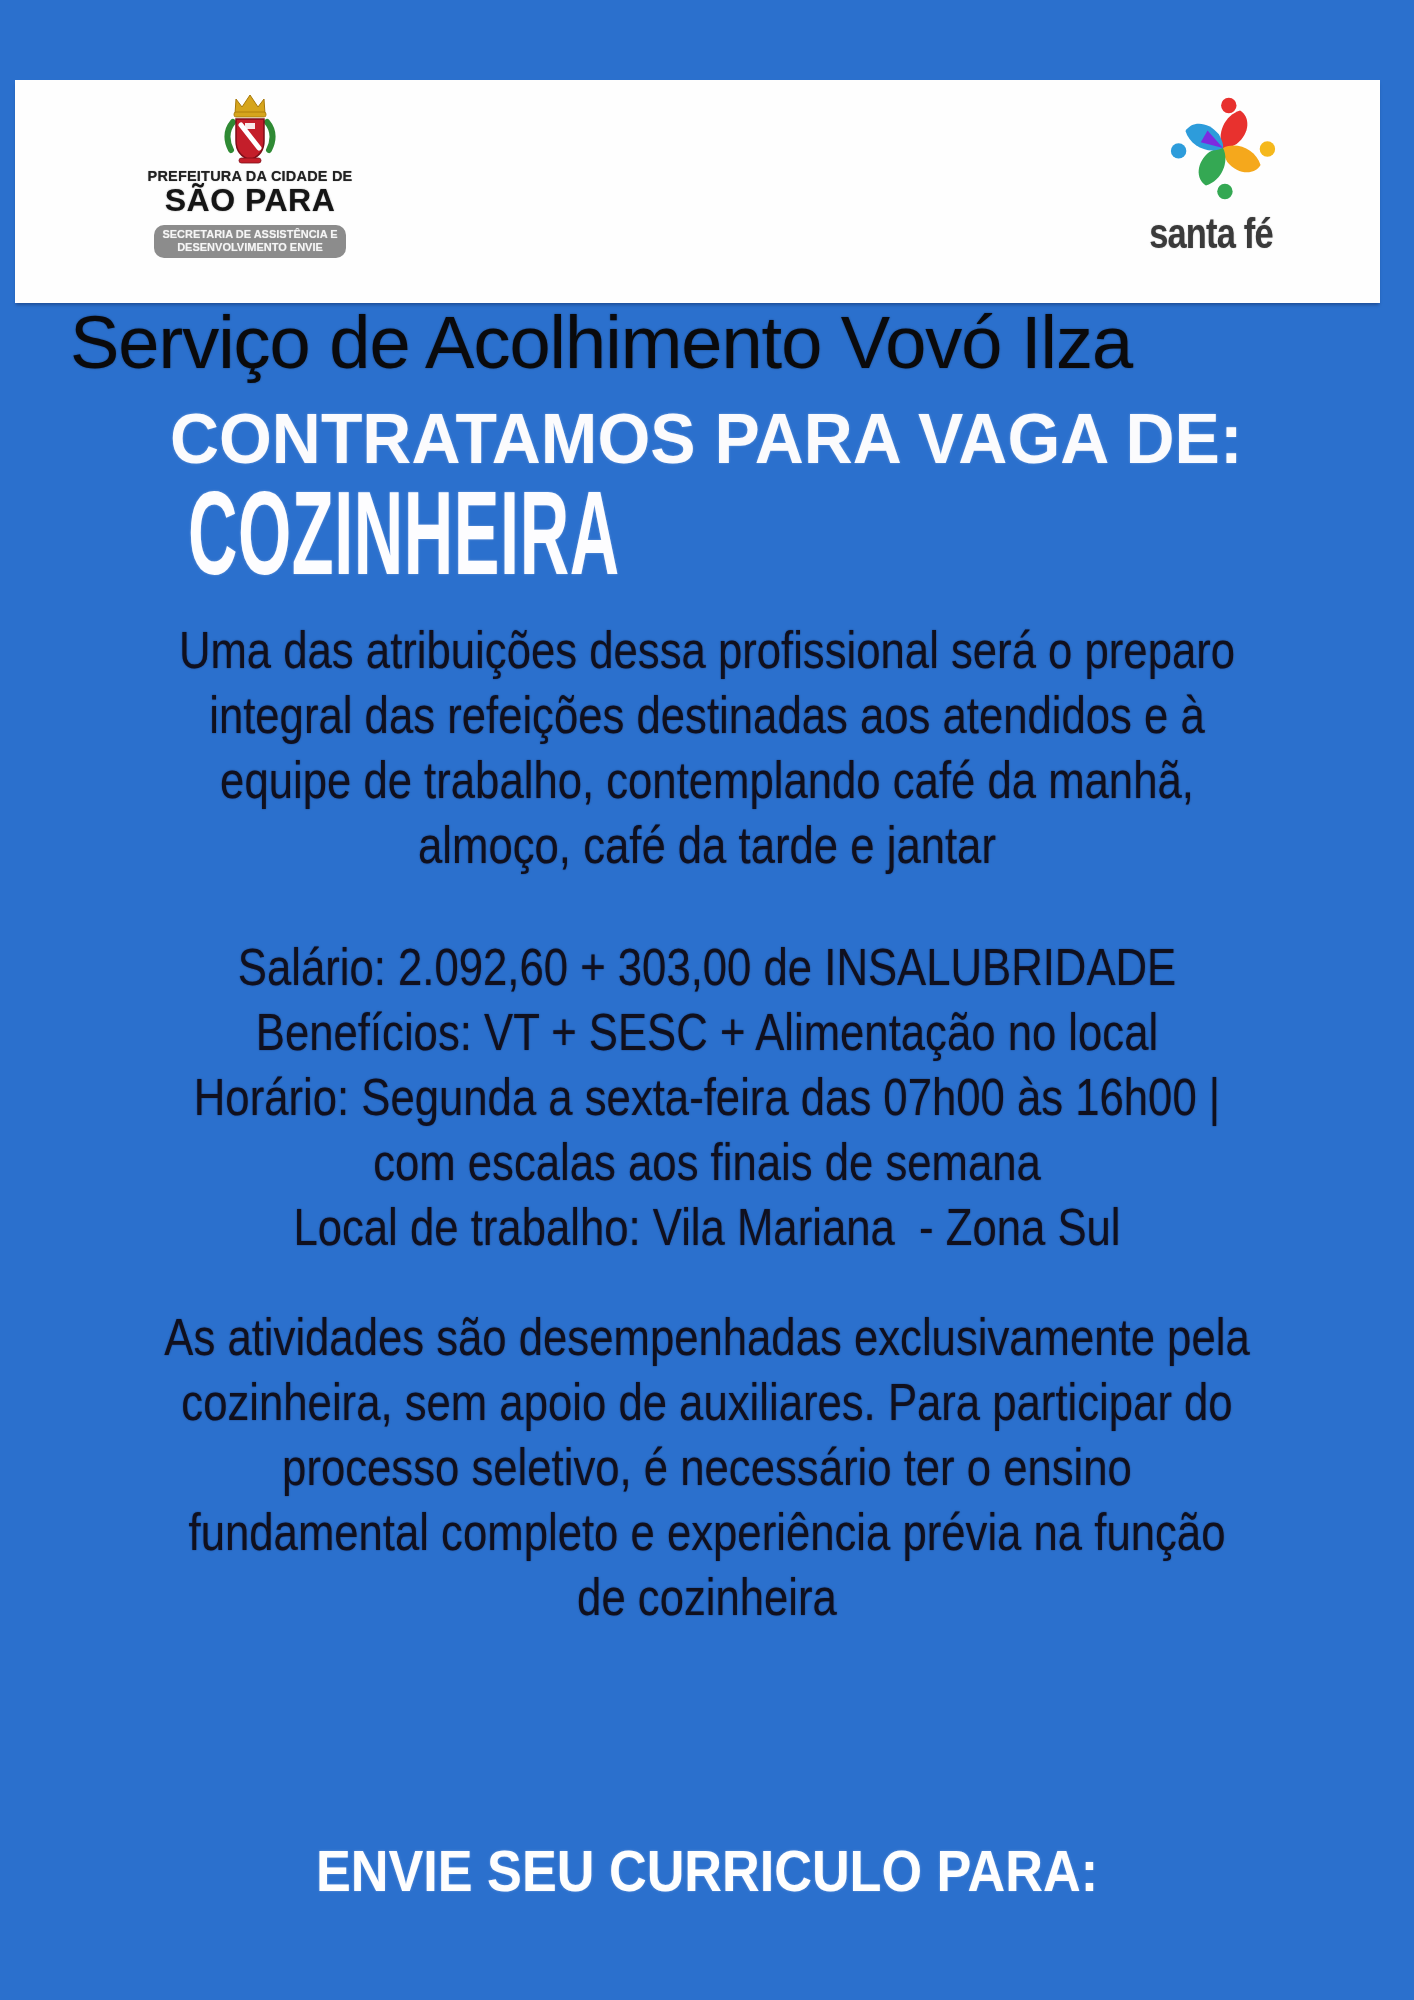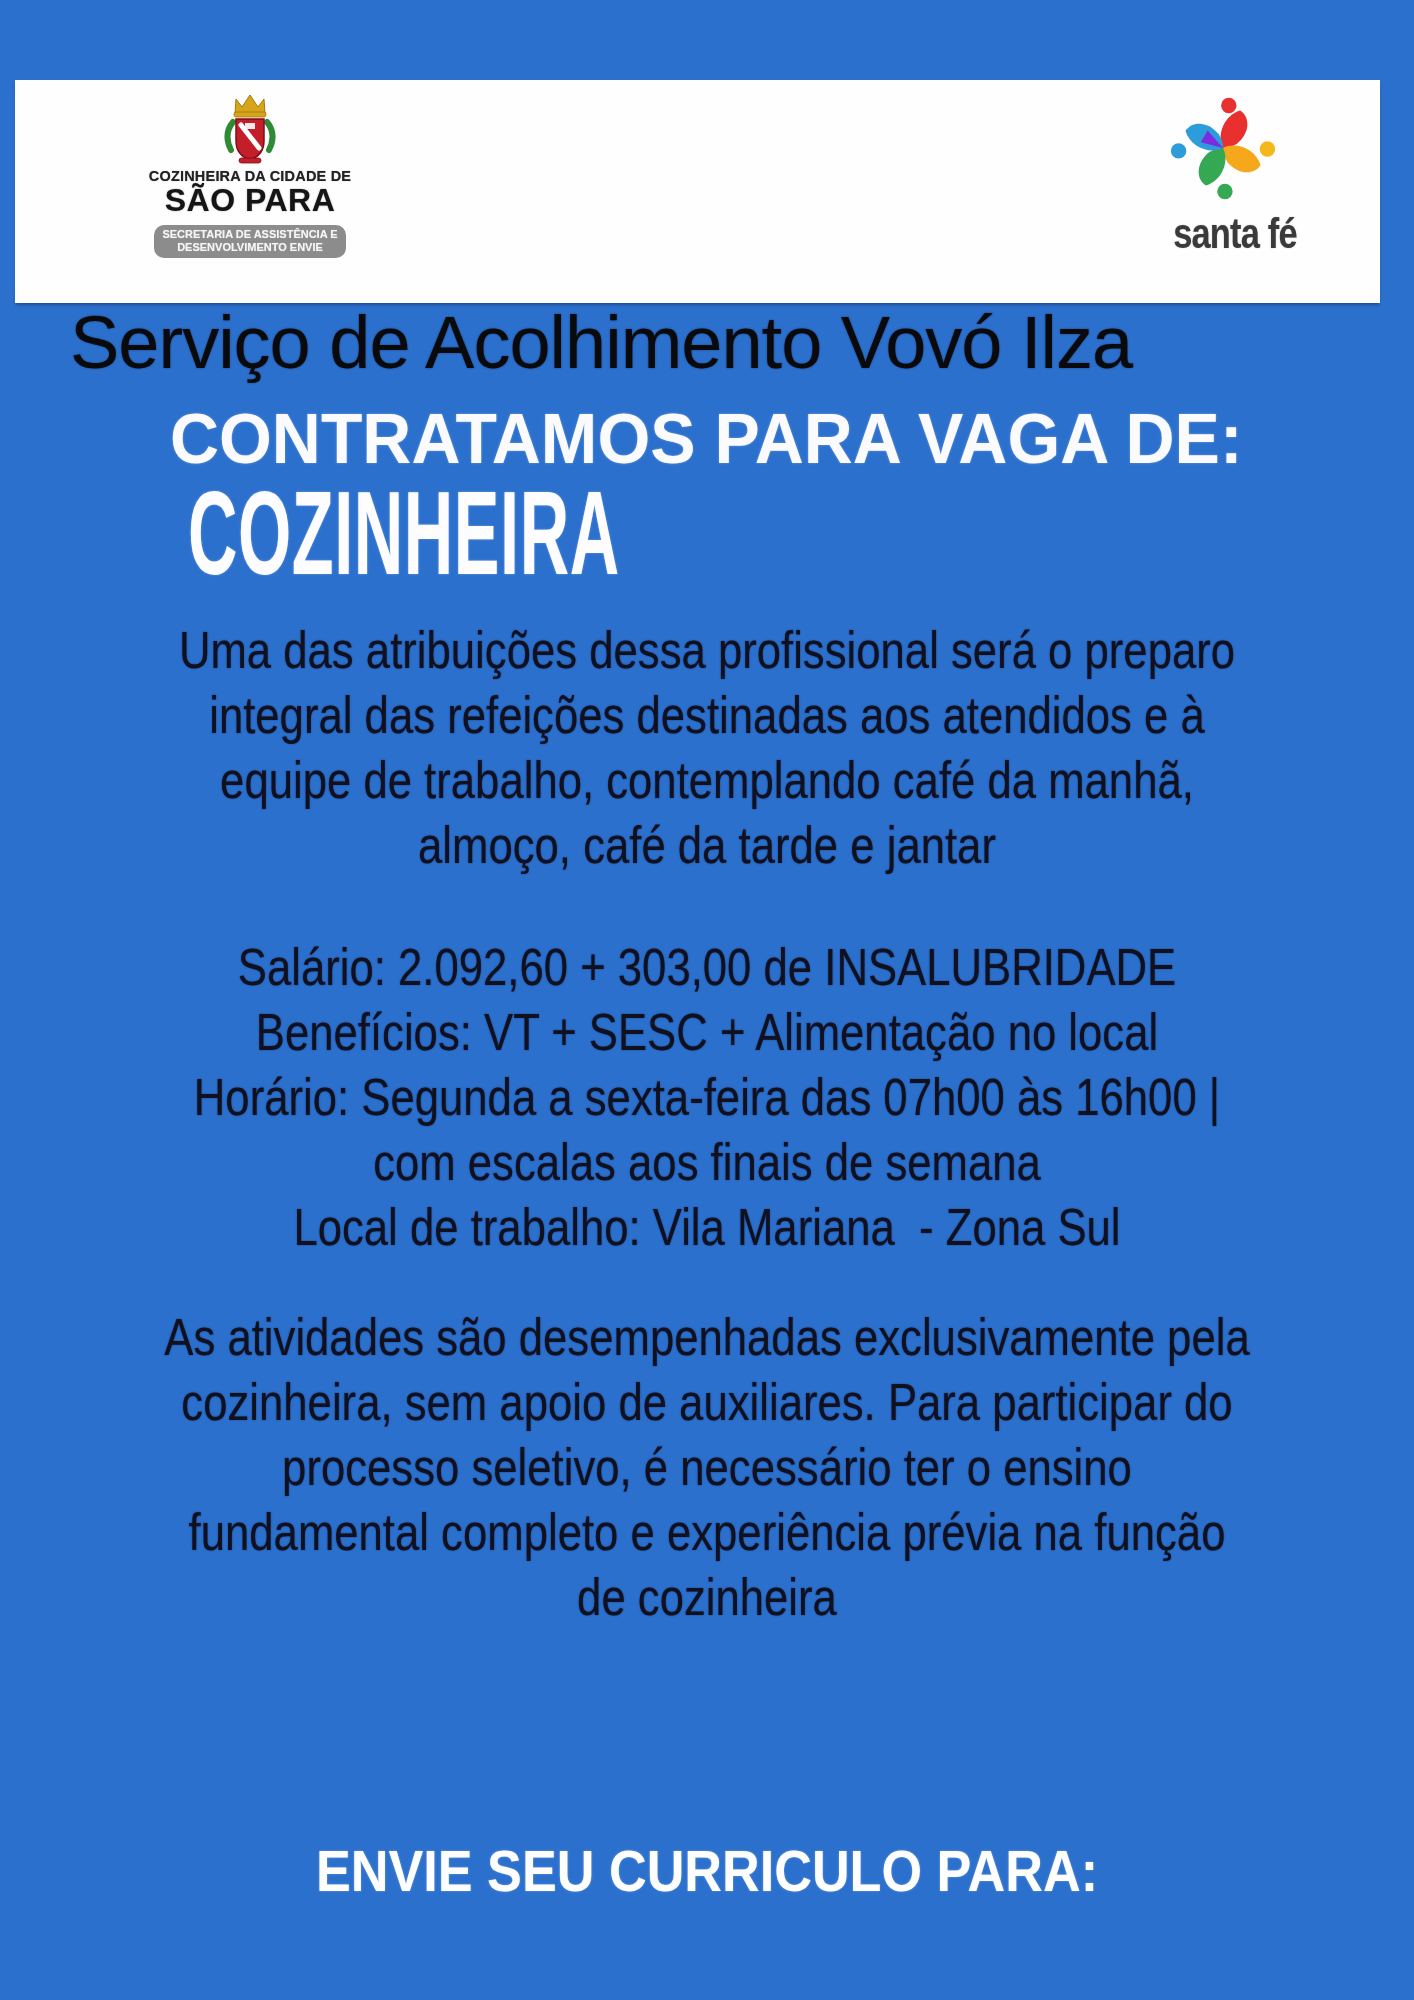--- a/index.html
+++ b/index.html
@@ -21,21 +21,21 @@
   .sp-eyebrow{margin-top:4px;font-size:14.5px;font-weight:bold;letter-spacing:.2px;color:#222;
     text-shadow:0 0 1px rgba(40,40,40,.6);}
   .sp-name{font-size:32px;font-weight:bold;line-height:1.05;letter-spacing:.5px;color:#151515;
     text-shadow:0 0 1.5px rgba(30,30,30,.5);}
   .sp-banner{
     display:inline-block;margin-top:7px;background:#8C8C8C;color:#F5F5F5;
     font-size:11px;font-weight:bold;line-height:1.25;padding:3px 8px;
     text-shadow:0 0 1px rgba(255,255,255,.5);
     border-radius:10px;
   }
-  .sf-logo{position:absolute;left:1118px;top:12px;width:180px;text-align:right;}
+  .sf-logo{position:absolute;left:1118px;top:12px;width:180px;text-align:left;}
   .sf-mark{display:block;margin:0 auto;filter:blur(.5px);}
   .sf-wordmark{
     margin-top:6px;font-size:42px;font-weight:bold;color:#3A3A3A;letter-spacing:-1px;
     transform:scaleX(.82);transform-origin:center;
     text-shadow:0 0 1.5px rgba(58,58,58,.4);
   }
 
   
   .title{
     position:absolute;left:70px;top:302px;
@@ -94,21 +94,21 @@
 
         <path d="M12 32 Q2 44 10 60" fill="none" stroke="#2F8A34" stroke-width="6" stroke-linecap="round"></path>
         <path d="M46 32 Q56 44 48 60" fill="none" stroke="#2F8A34" stroke-width="6" stroke-linecap="round"></path>
 
         <path d="M15 29 h28 v22 q0 14 -14 19 q-14 -5 -14 -19 Z" fill="#C41E2A" stroke="#7E0E18" stroke-width="1.5"></path>
         <path d="M20 35 L38 58" stroke="#FFFFFF" stroke-width="5" stroke-linecap="round"></path>
         <path d="M24 33 h10 v6 h-10 Z" fill="#FFFFFF" opacity="0.9"></path>
 
         <rect x="18" y="68" width="22" height="5" rx="2.5" fill="#C41E2A" stroke="#7E0E18" stroke-width="0.8"></rect>
       </svg>
-      <div class="sp-eyebrow">COZINHEIRA DA CIDADE DE</div>
+      <div class="sp-eyebrow">PREFEITURA DA CIDADE DE</div>
       <div class="sp-name">SÃO PARA</div>
       <div class="sp-banner">
         <div>SECRETARIA DE ASSISTÊNCIA E</div>
         <div>DESENVOLVIMENTO ENVIE</div>
       </div>
     </div>
 
     <div class="sf-logo">
       <svg class="sf-mark" width="112" height="112" viewBox="0 0 116 116" aria-hidden="true">
         <g>

